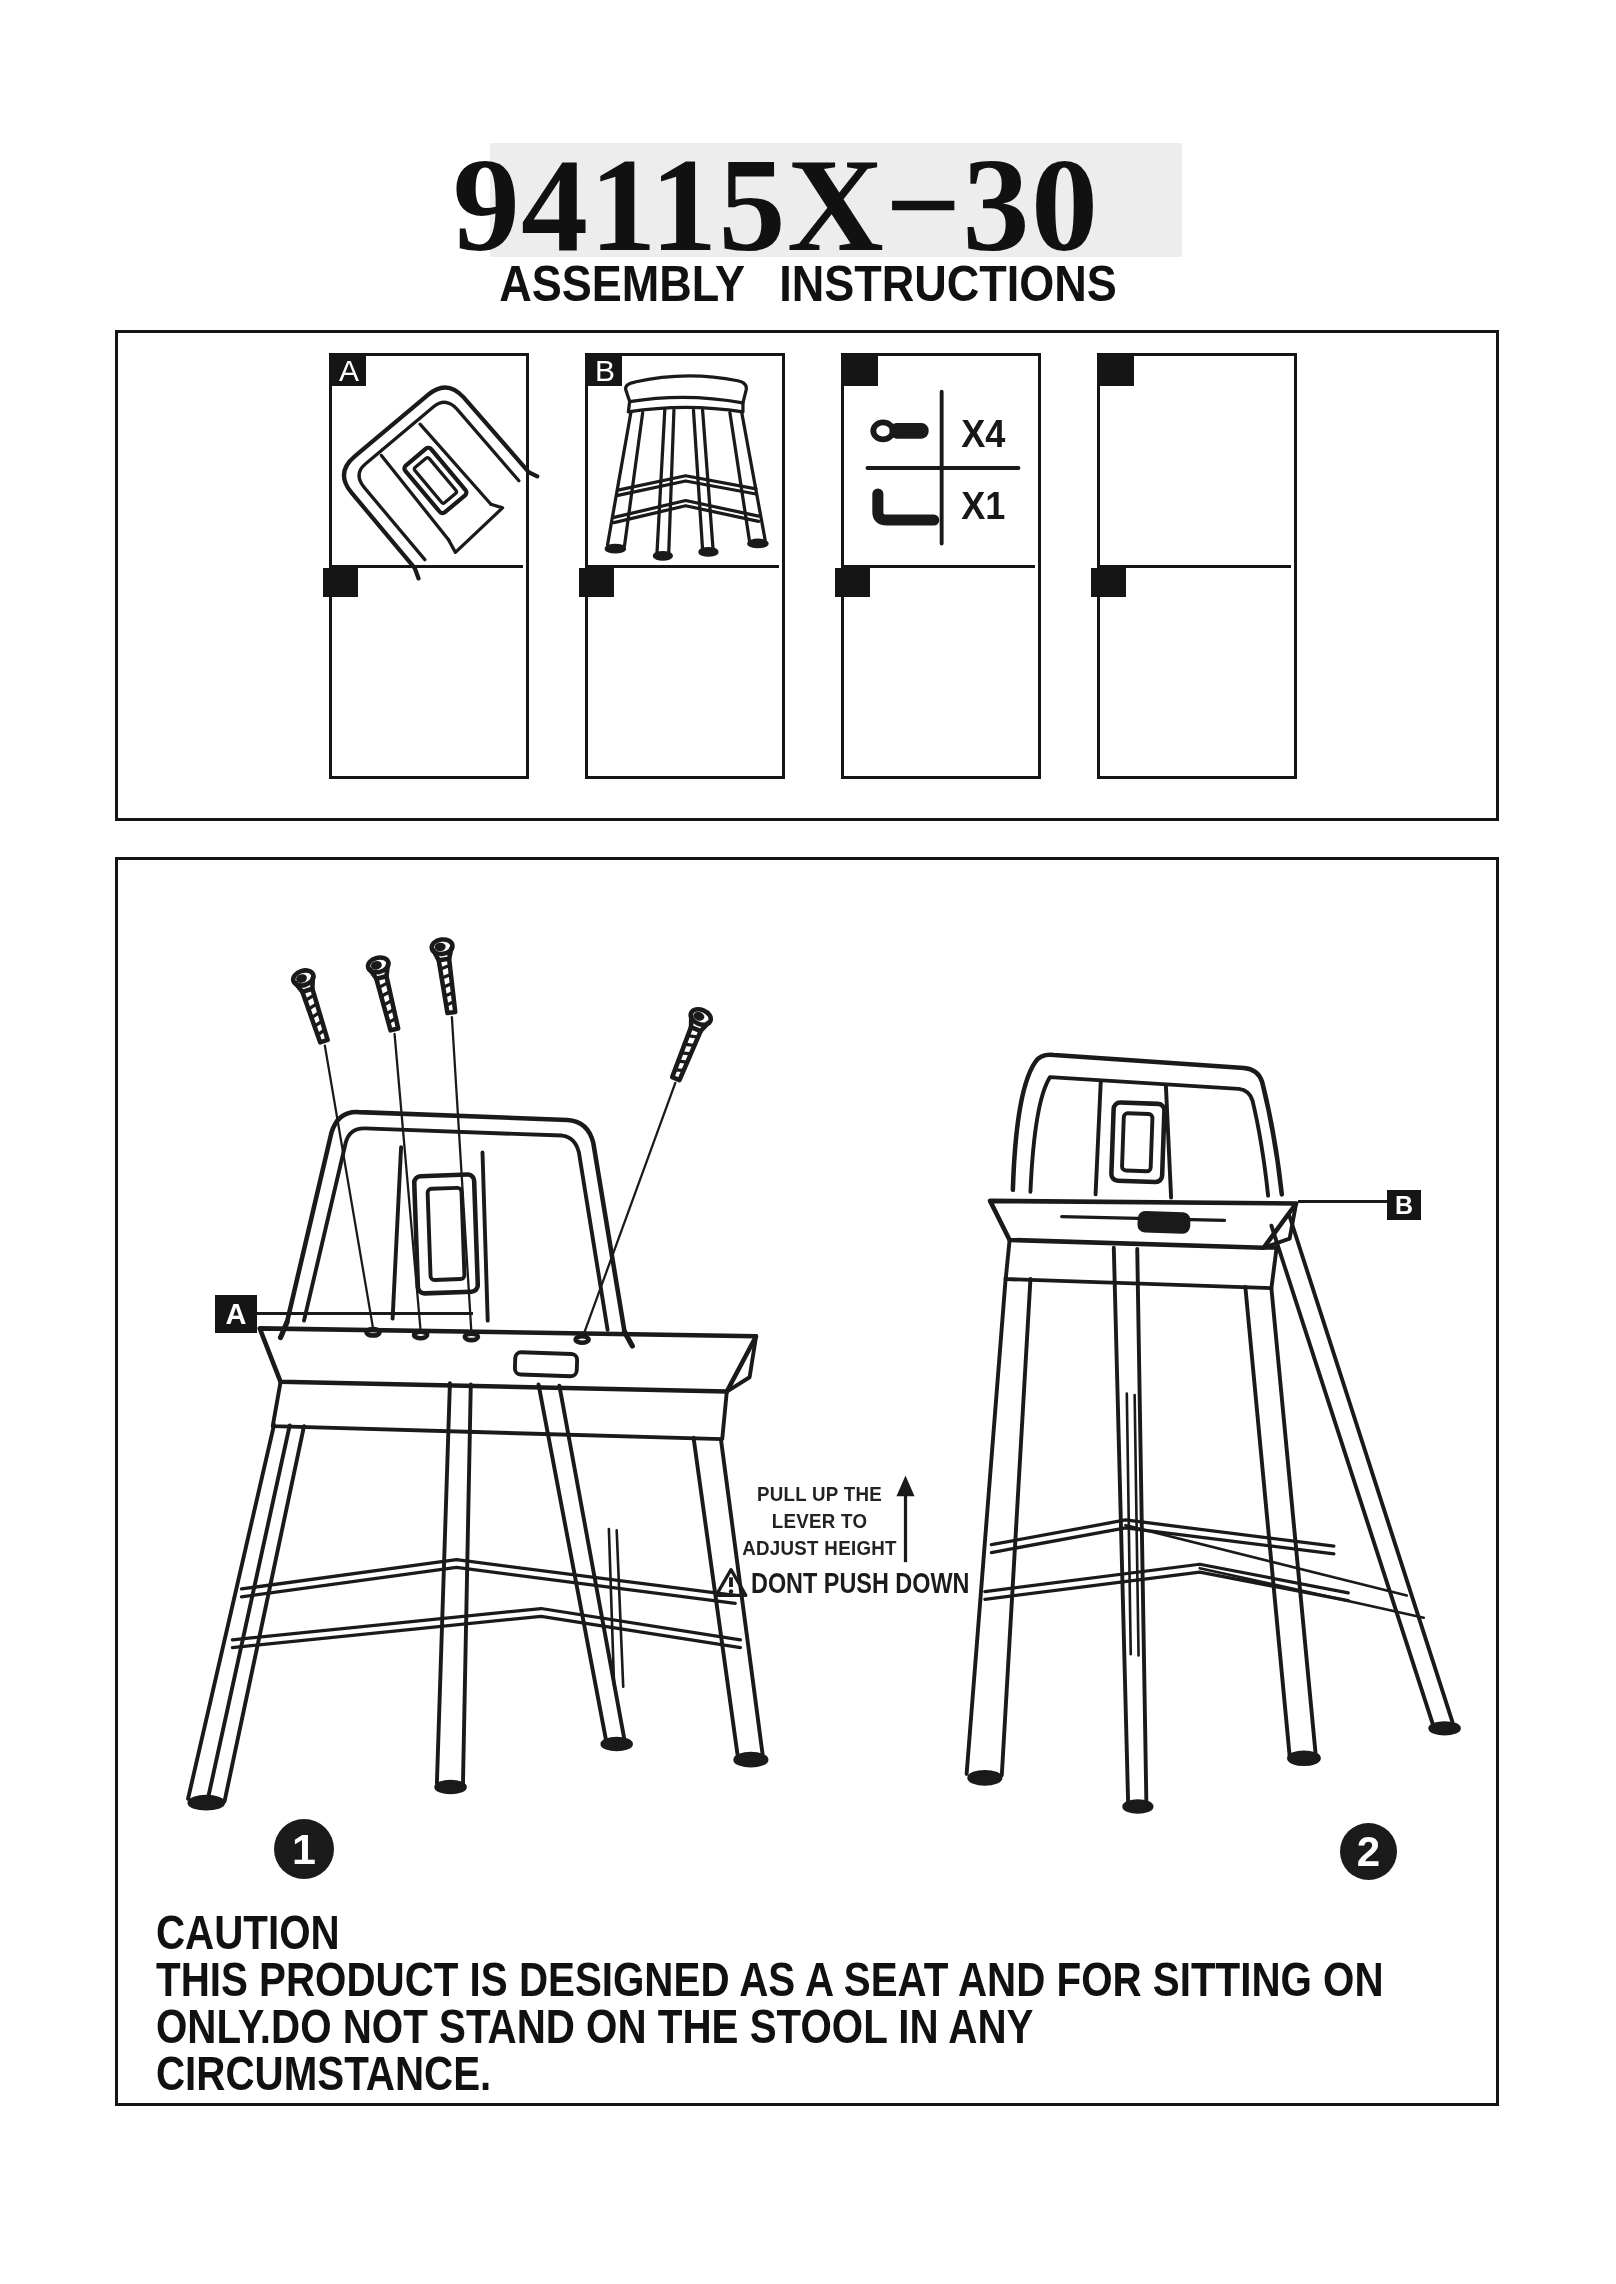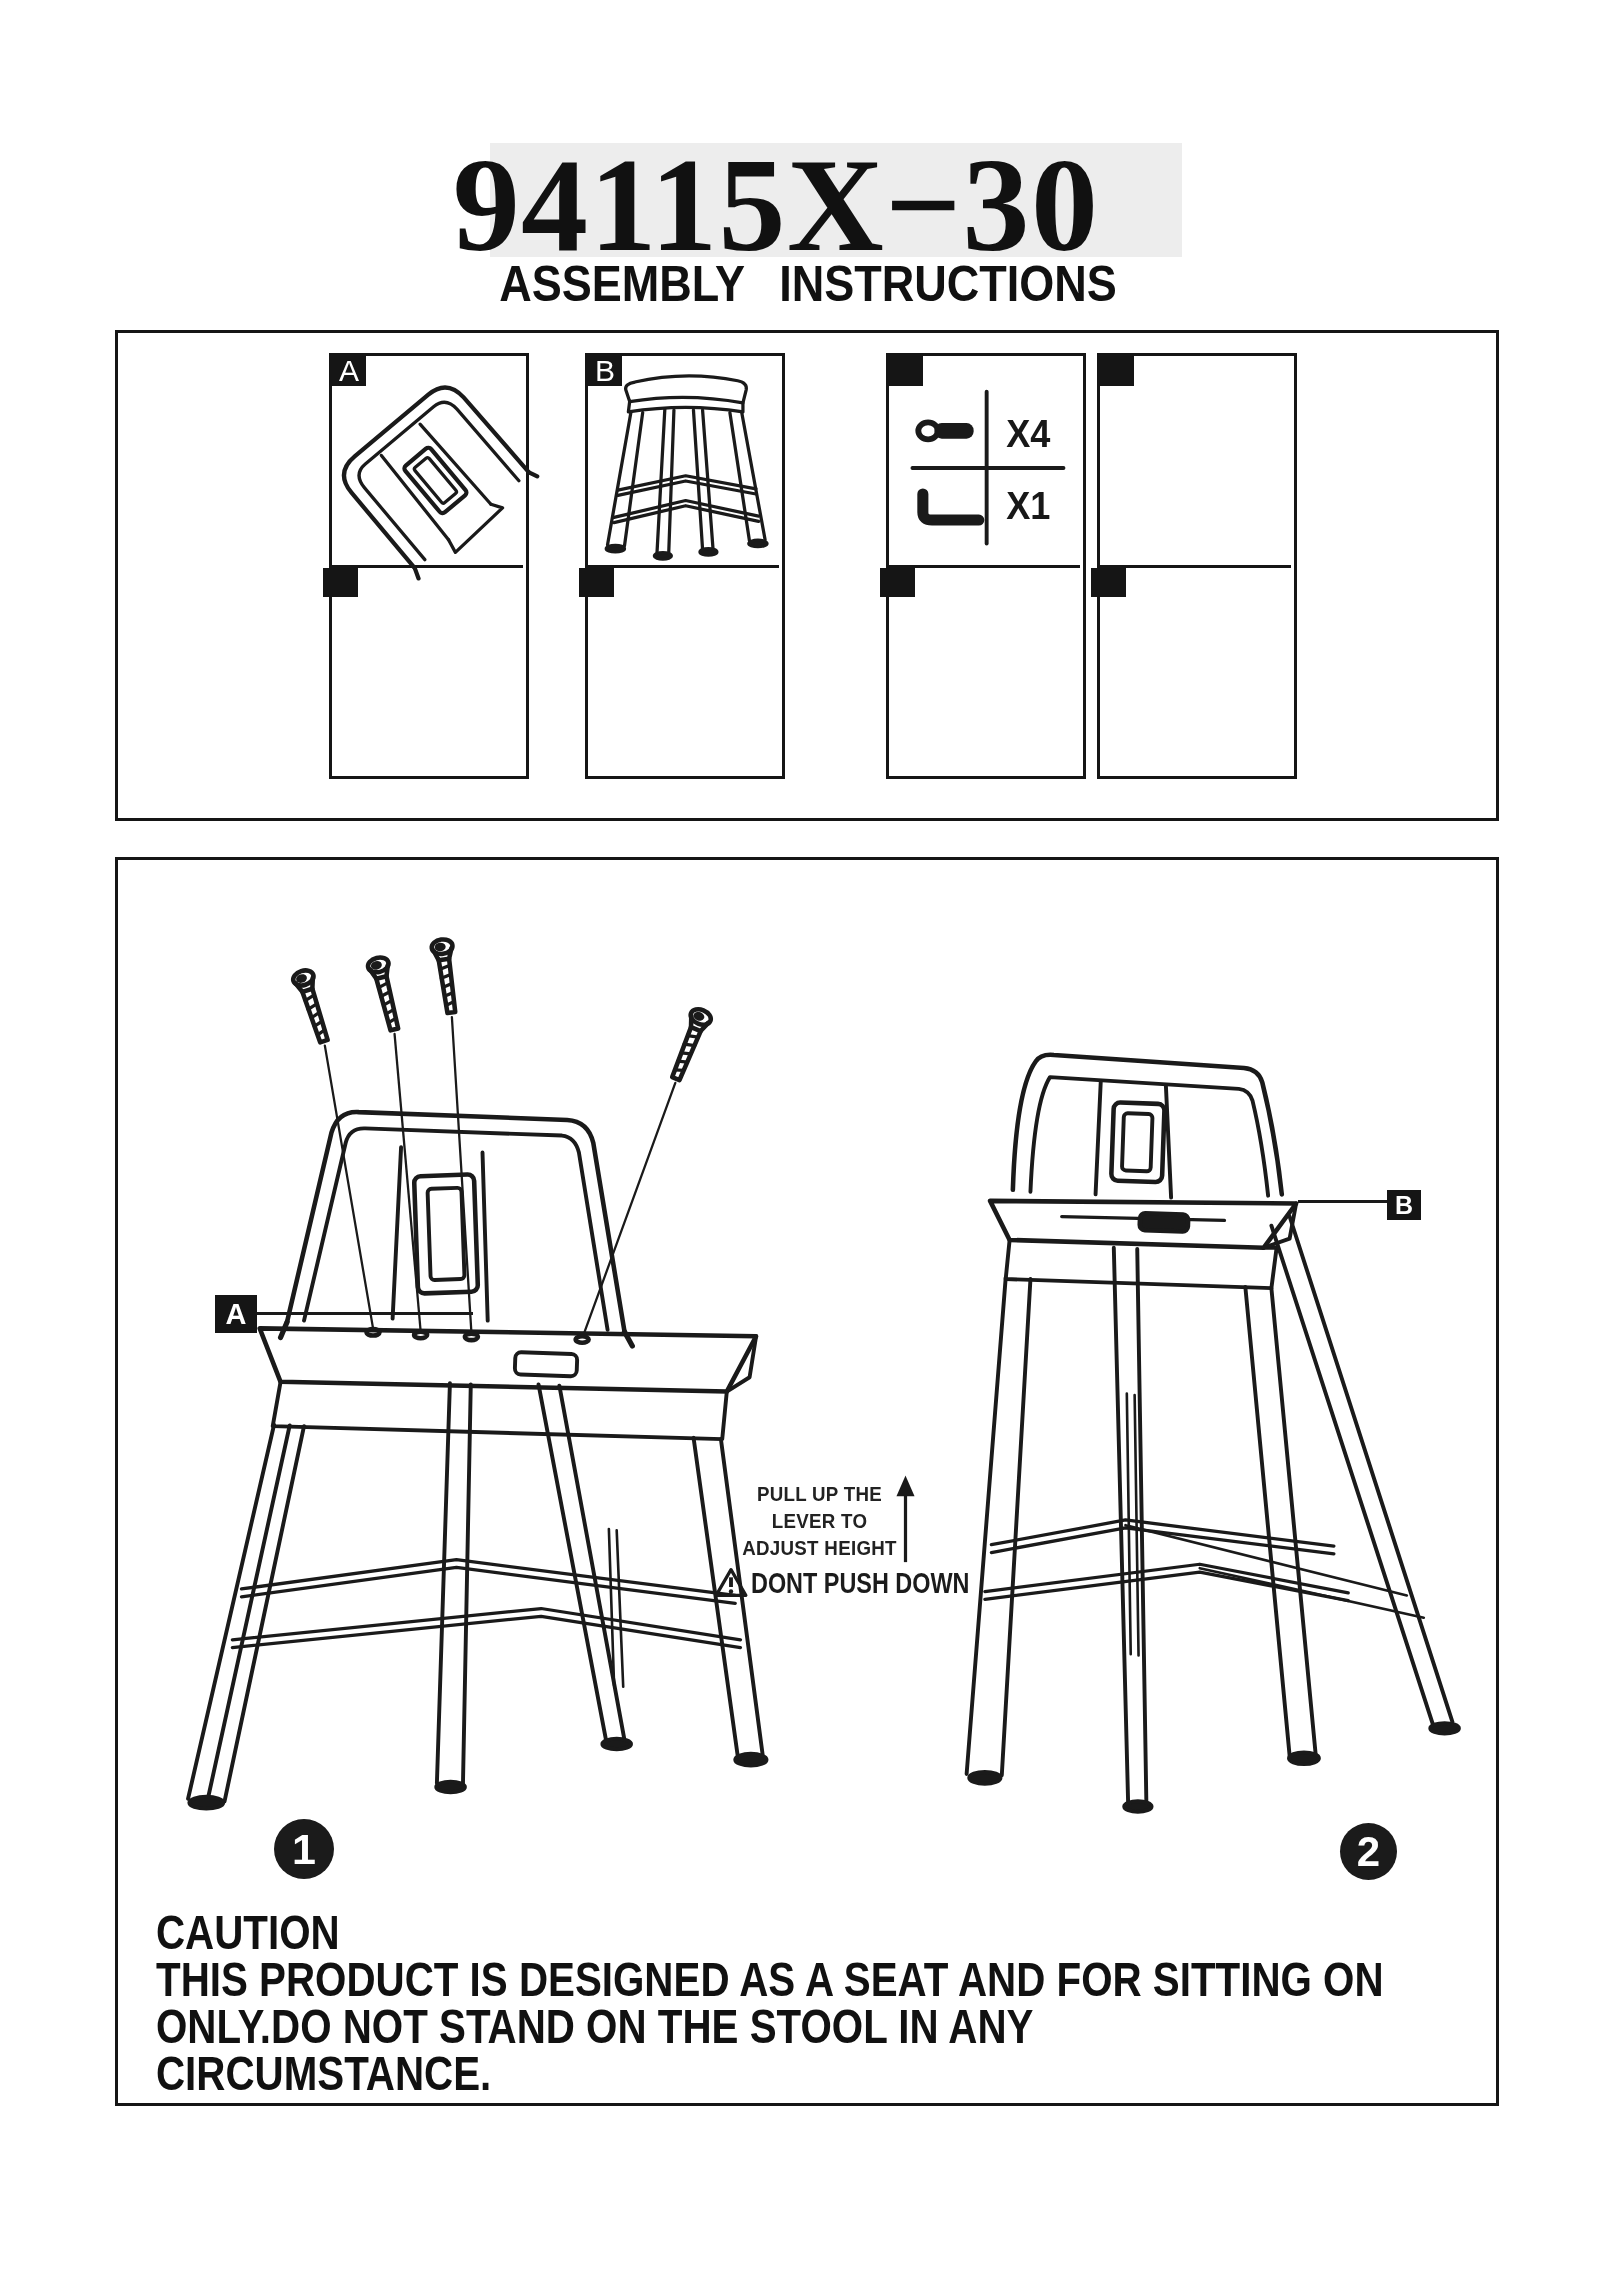--- a/index.html
+++ b/index.html
@@ -94,21 +94,21 @@
           <path d="M 46,206 L 150,184 L 258,204 M 46,214 L 150,192 L 258,212"></path>
           <path d="M 40,248 L 150,222 L 262,246 M 40,256 L 150,230 L 262,254"></path>
           <ellipse cx="42" cy="296" rx="14" ry="5" fill="#1a1a1a"></ellipse>
           <ellipse cx="261" cy="288" rx="14" ry="5" fill="#1a1a1a"></ellipse>
           <ellipse cx="115" cy="307" rx="13" ry="5" fill="#1a1a1a"></ellipse>
           <ellipse cx="185" cy="301" rx="13" ry="5" fill="#1a1a1a"></ellipse>
         </g>
       </svg>
     </div>
 
-    <div class="panel" style="left:723px;margin-left:45px;">
+    <div class="panel" style="left:723px;">
       <div class="corner-tag"></div>
       <div class="half-divider"></div>
       <div class="lower-tag"></div>
       <svg width="194" height="207" viewBox="0 0 298 318">
         <g class="ink" stroke-width="6">
           <line x1="150" y1="55" x2="150" y2="288"></line>
           <line x1="36" y1="172" x2="268" y2="172"></line>
         </g>
 
         <g>

